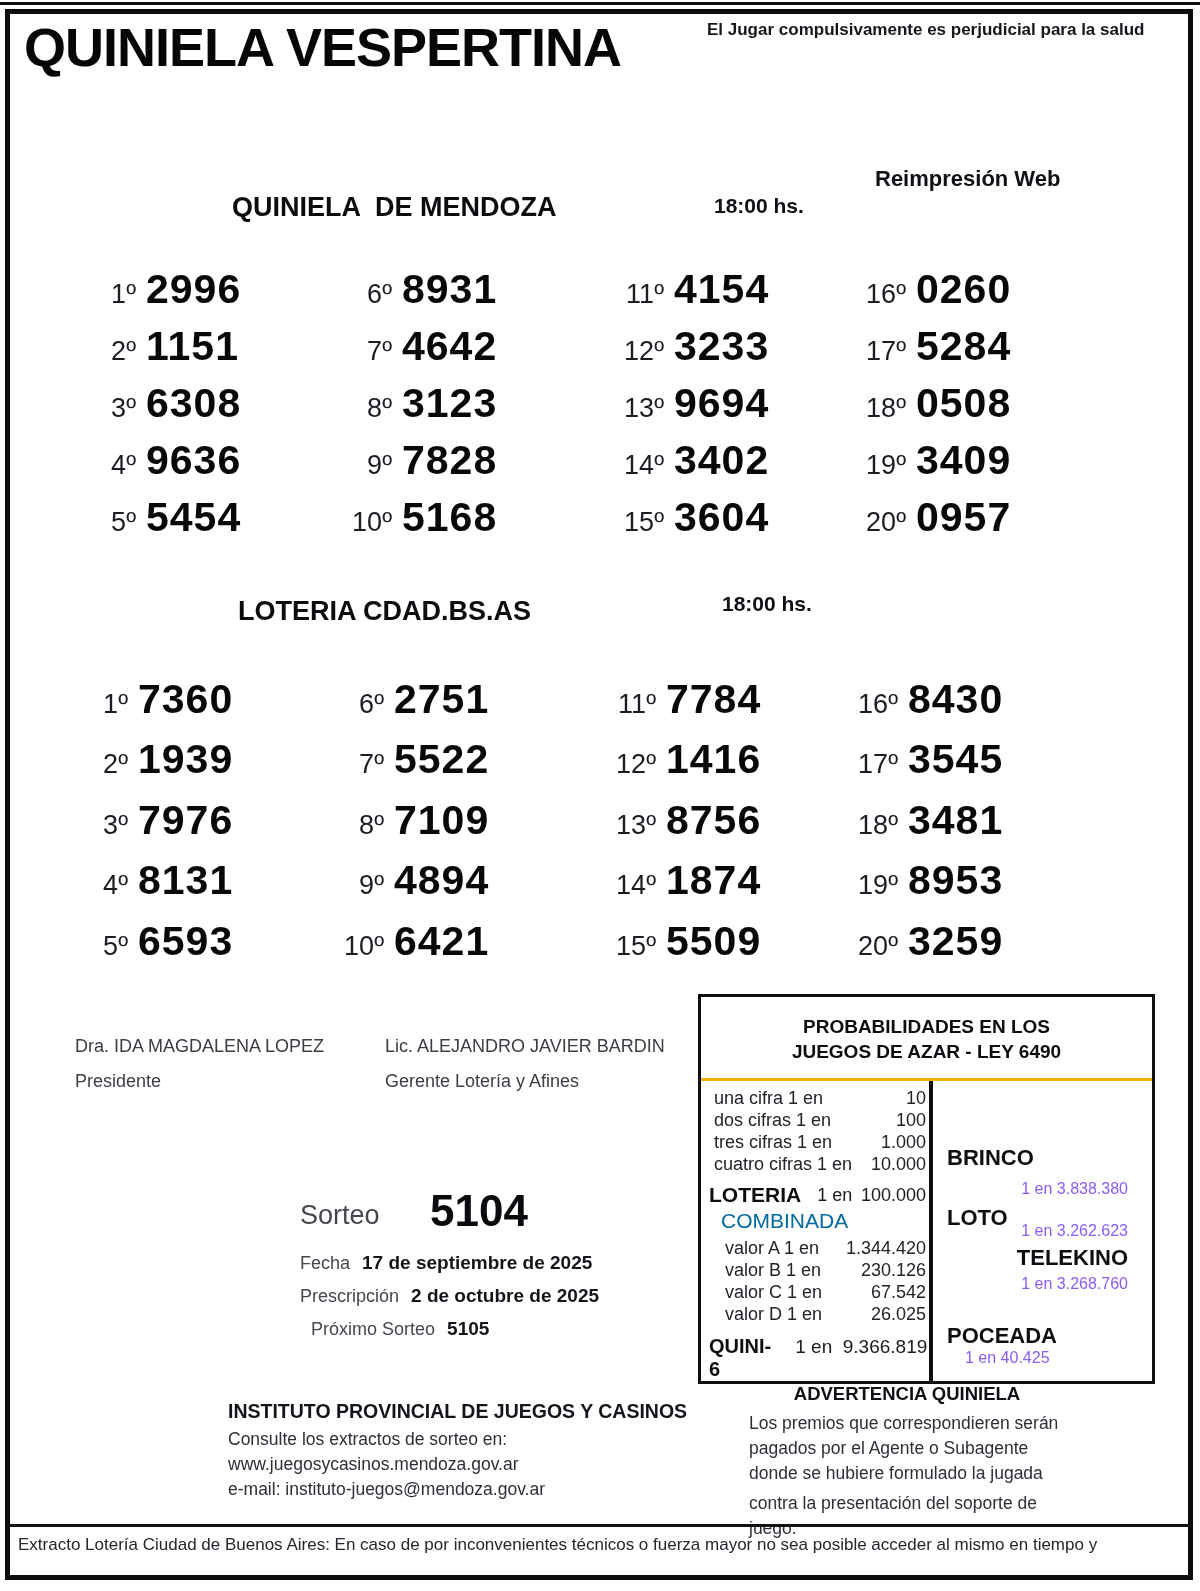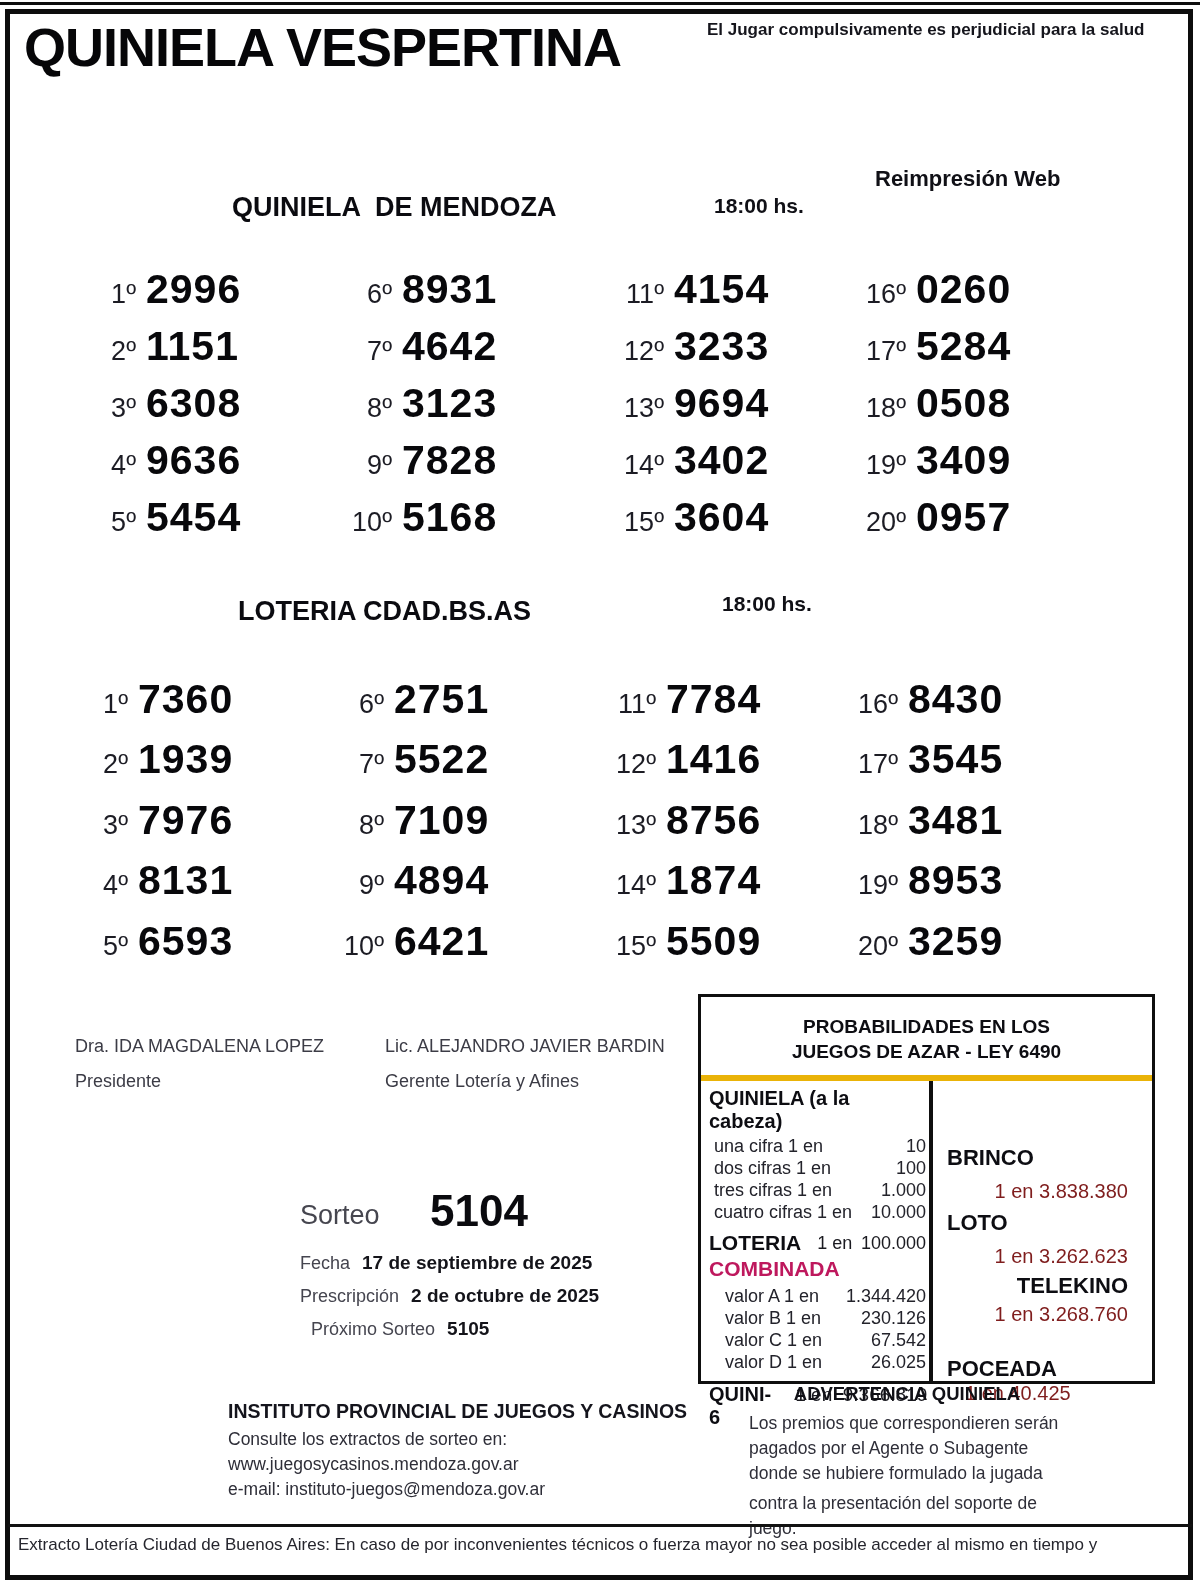--- a/index.html
+++ b/index.html
@@ -57,43 +57,43 @@
   #sorteo-fecha { top:1252px; }
   #sorteo-prescripcion { top:1285px; }
   #sorteo-proximo { top:1318px;margin-left:11px; }
   .sorteo-line b { font-size:19px; color:#14141a; margin-left:12px; }
 
   .prob-box {
     position:absolute; left:698px; top:994px; width:457px; height:390px;
     border:3px solid #0f0f0f; background:#fff;
   }
   .prob-header {
-    height:84px; border-bottom:6px solid #eab308;
+    height:84px; border-bottom:3px solid #eab308;
     text-align:center; font-weight:bold; font-size:19px; line-height:25px;
     padding-top:17px; color:#0d0d12;
   }
   .prob-body { display:flex; height:300px; }
   .prob-left { width:232px; border-right:4px solid #0f0f0f; padding:6px 3px 0 8px; }
   .q-header { font-size:20px; font-weight:bold; color:#0d0d12; margin-bottom:2px; }
   .prow { display:flex; font-size:18px; line-height:22px; color:#23232b; padding-left:5px; }
   .prow .p-val { margin-left:auto; }
   .comb-rows .prow { padding-left:16px; line-height:22px; }
   .loteria-row { display:flex; align-items:center; margin:8px 0 2px; }
   .loteria-row .p-name { font-size:21px; font-weight:bold; color:#0d0d12; }
   .loteria-row .p-mid { margin-left:16px; font-size:18px; }
   .loteria-row .p-val { margin-left:auto; font-size:18px; }
-  .comb-header { font-size:21px; font-weight:bold; color:#be185d; margin:2px 0 4px; }
+  .comb-header { font-size:21px; font-weight:normal; color:#0369a1; margin:2px 12px 4px; }
   .quini-row { display:flex; align-items:baseline; margin-top:10px; }
   .quini-row .p-name { font-size:20px; font-weight:bold; color:#0d0d12; }
   .quini-row .p-rest { margin-left:24px; font-size:19px; white-space:pre; }
 
   .prob-right { flex:1; padding:0 24px 0 14px; }
   .rgame { display:flex; align-items:flex-end; flex-wrap:wrap; }
   .g-name { font-size:22px; font-weight:bold; color:#0d0d12; }
-  .g-val { font-size:20px; color:#7f1d1d; margin-left:auto; transform:translateY(9px); }
+  .g-val { font-size:16px; color:#8b5cf6; margin-left:auto; transform:translateY(9px); }
   div.rgame:nth-of-type(1) { margin-top:64px; }
   div.rgame:nth-of-type(2) { margin-top:16px; }
   div.rgame:nth-of-type(3) { margin-top:14px;flex-direction:column; }
   div.rgame:nth-of-type(3) .g-val { flex-basis:100%; text-align:right; transform:none; margin-top:4px; }
   div.rgame:nth-of-type(4) { margin-top:30px; }
   div.rgame:nth-of-type(4) .g-val { margin-left:18px; transform:none; }
 
   .advertencia { position:absolute; left:733px; top:1383px; width:348px; }
   .adv-title { text-align:center; font-weight:bold; font-size:18.5px; color:#101016; }
   .adv-line { font-size:17.5px; line-height:25px; color:#2e2e38; padding-left:16px; }
@@ -352,21 +352,20 @@
     <span>Próximo Sorteo</span><b>5105</b>
   </div>
 
   <div class="prob-box">
     <div class="prob-header">
       <div>PROBABILIDADES EN LOS</div>
       <div>JUEGOS DE AZAR - LEY 6490</div>
     </div>
     <div class="prob-body">
       <div class="prob-left">
-        <div class="q-header">QUINIELA (a la cabeza)</div>
         <div class="q-rows">
 
             <div class="prow">
               <span class="p-label">una cifra  1 en</span>
               <span class="p-val">10</span>
             </div>
 
             <div class="prow">
               <span class="p-label">dos cifras 1 en</span>
               <span class="p-val">100</span>

